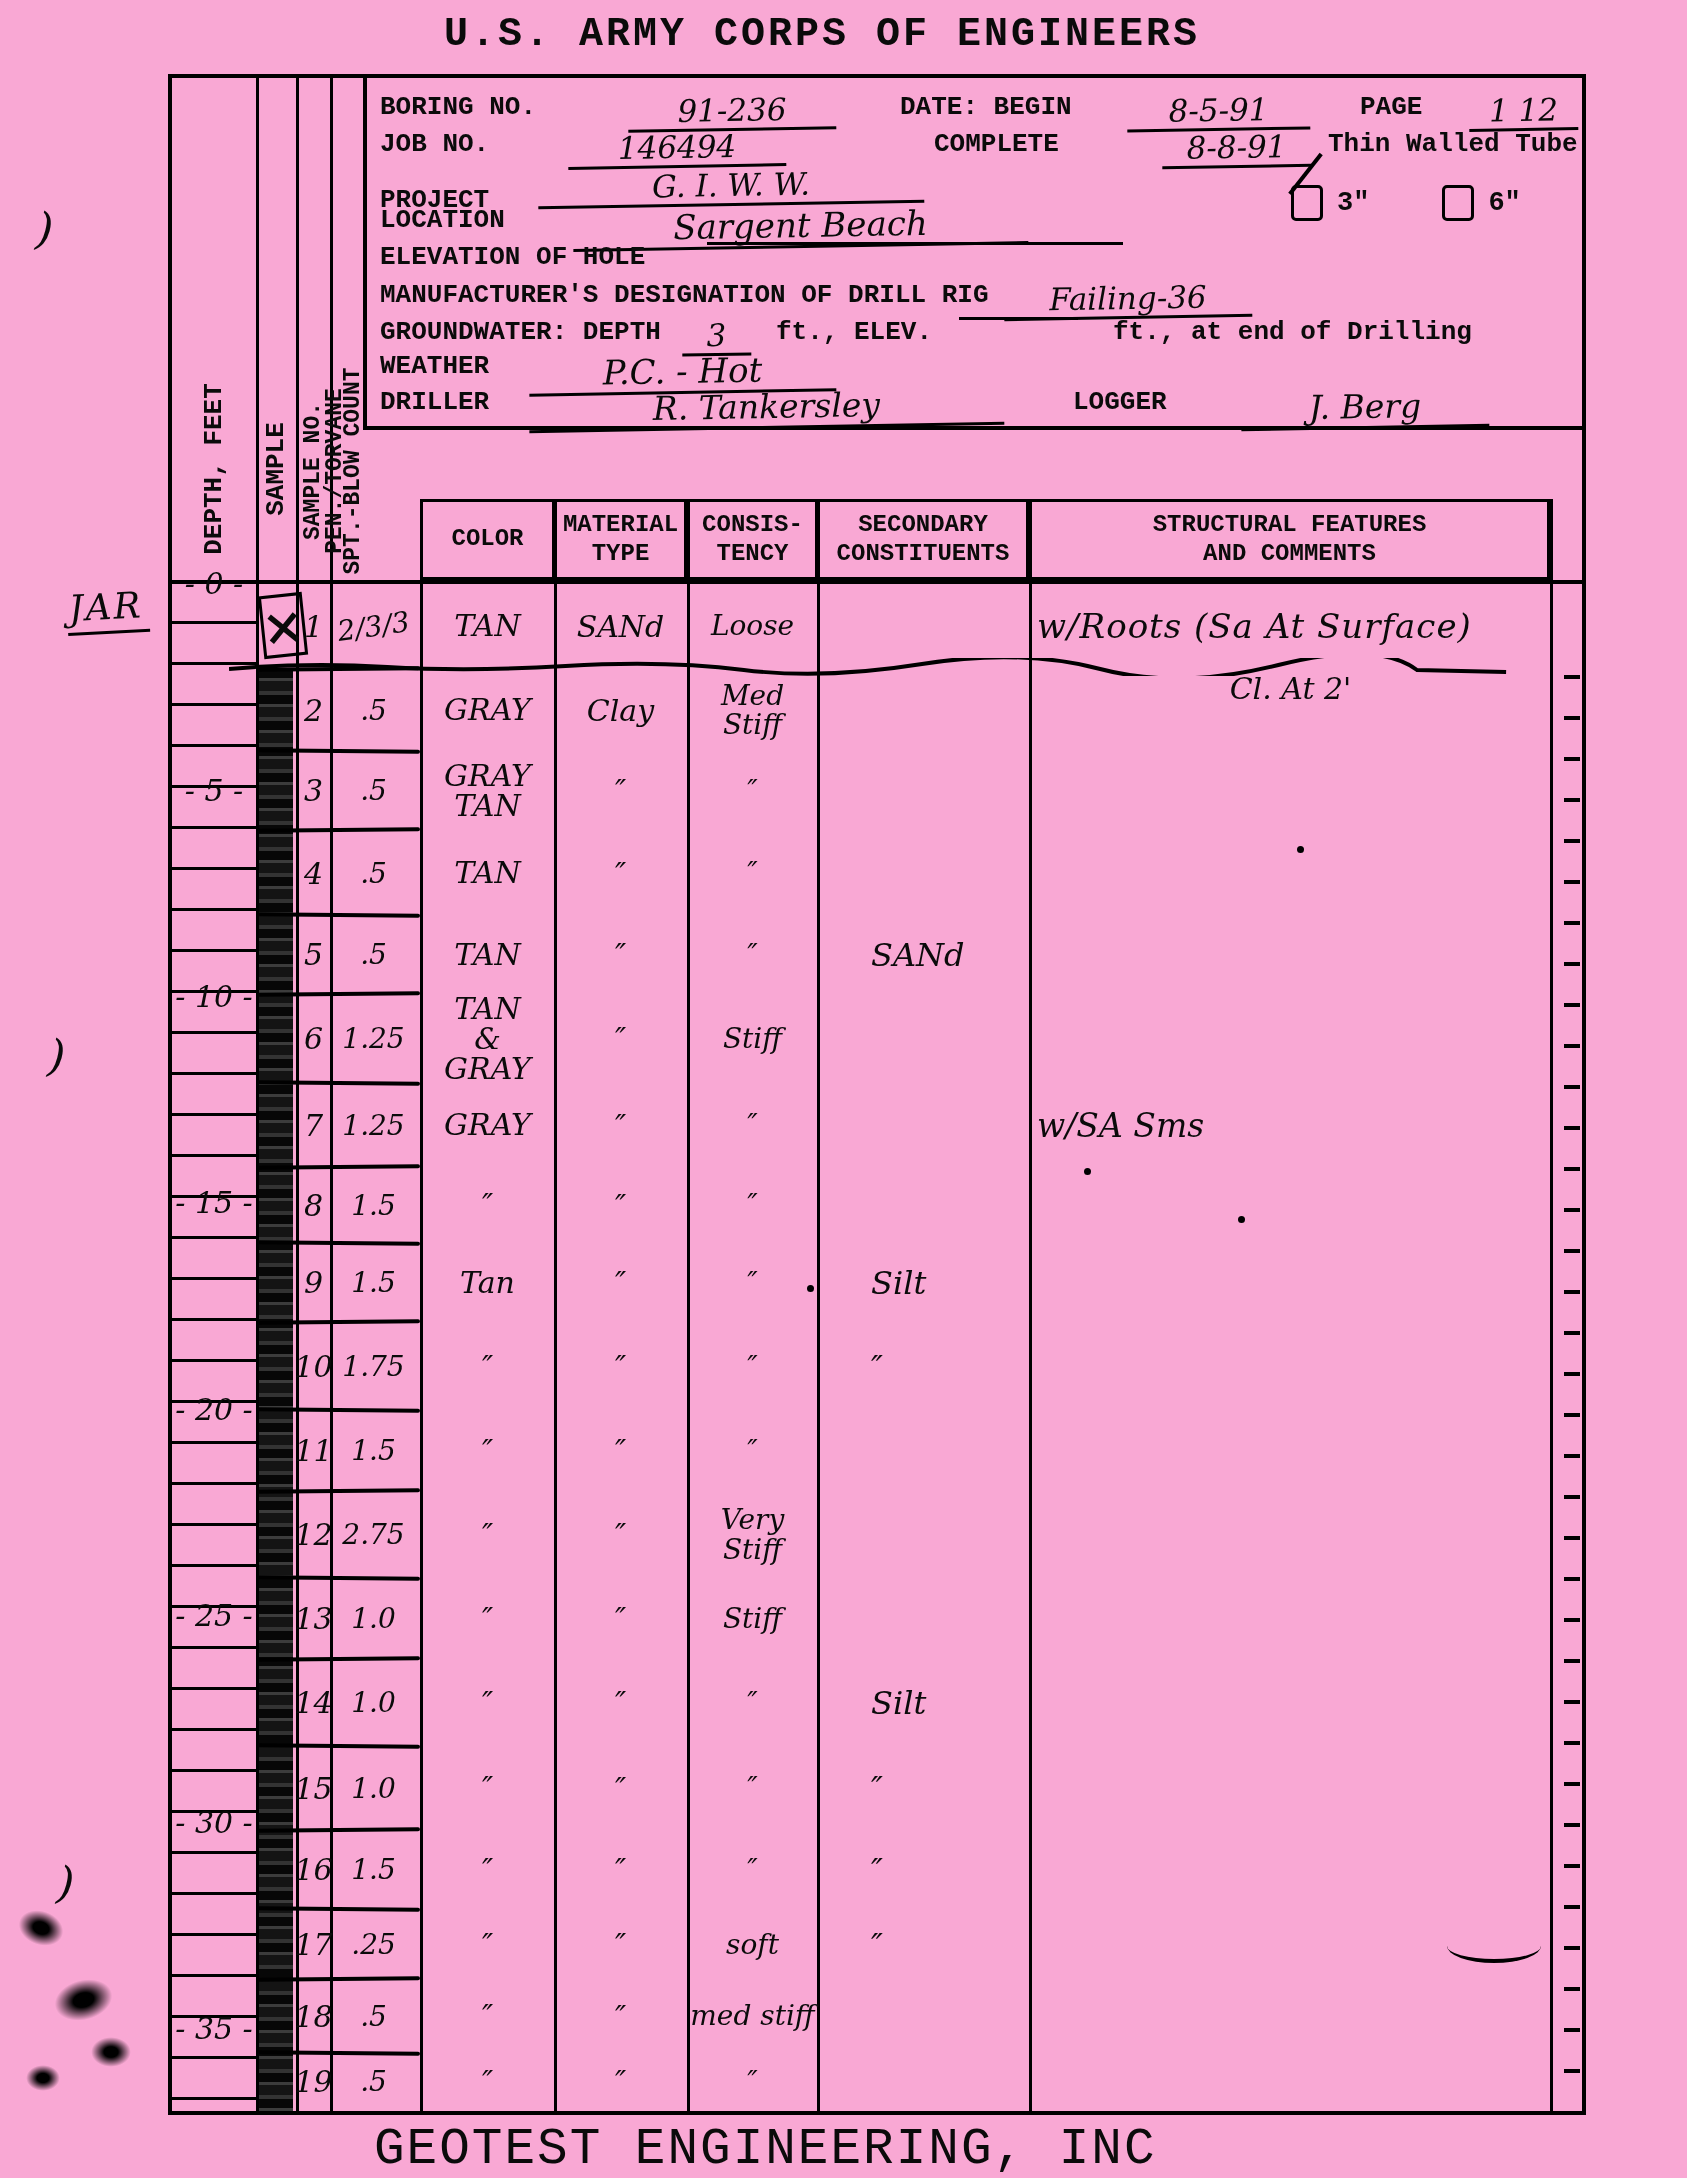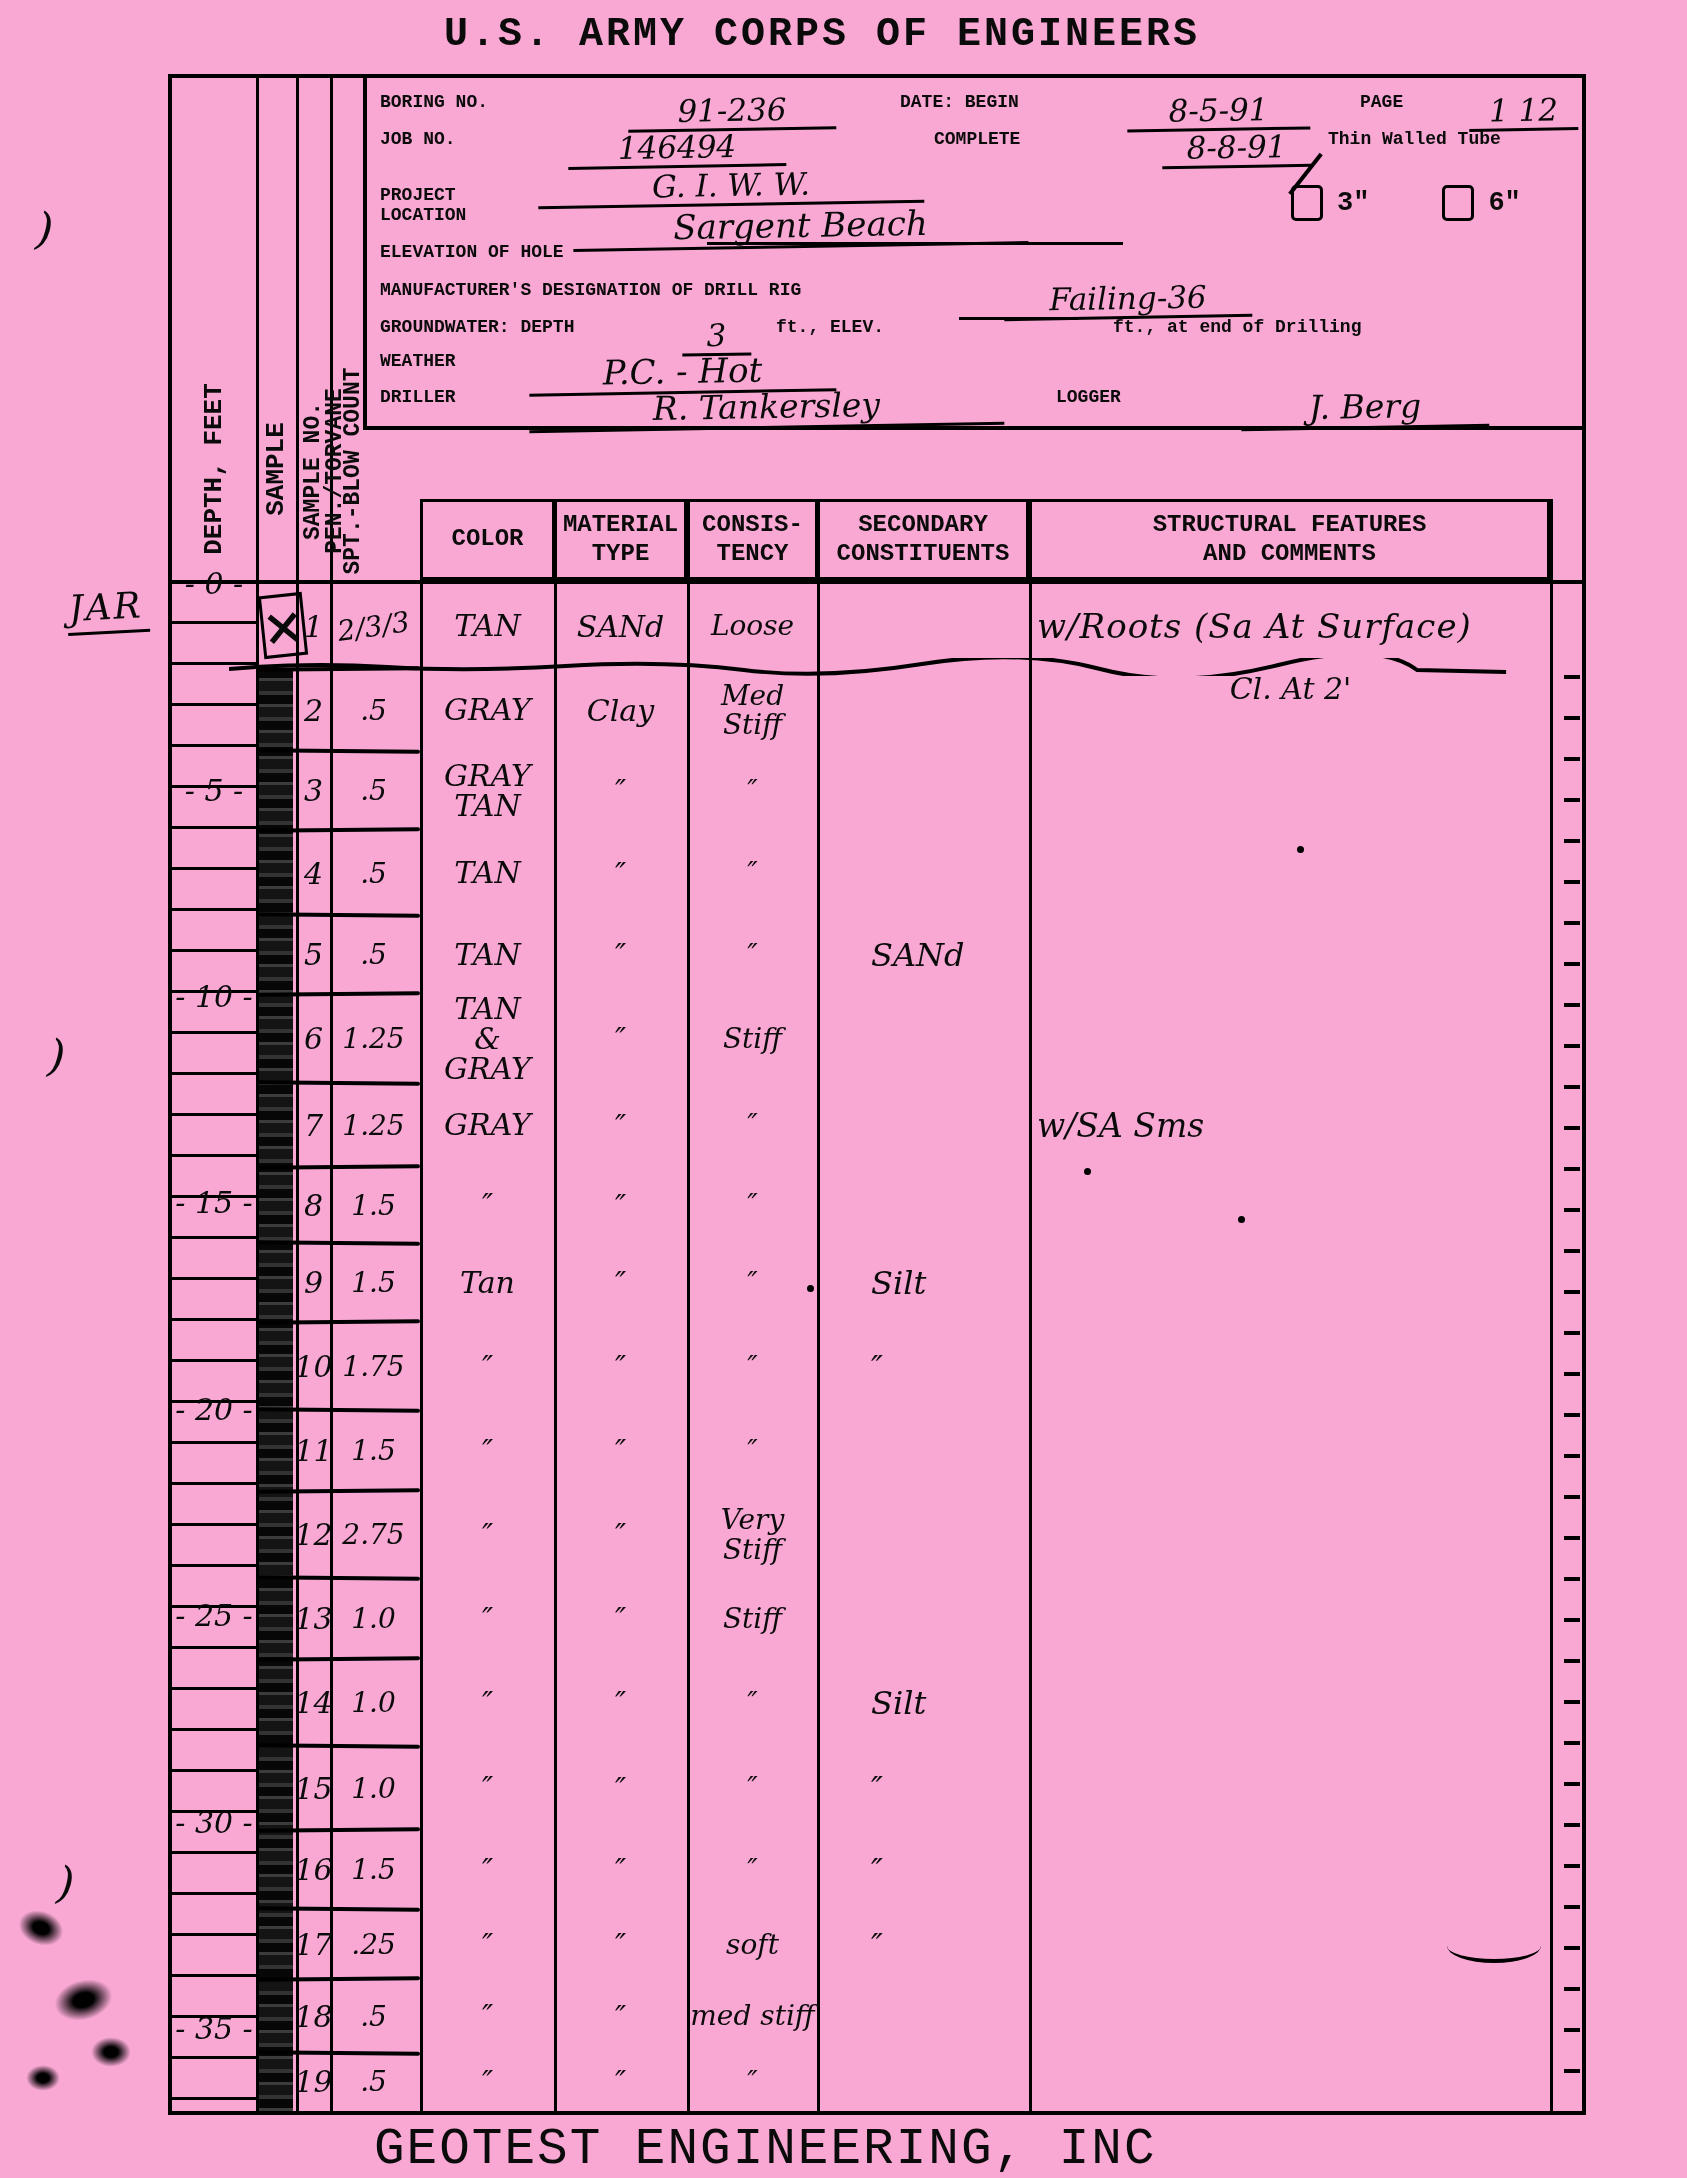--- a/index.html
+++ b/index.html
@@ -17,21 +17,21 @@
   
   .vband{position:absolute;left:0;top:0;width:191px;height:416px;}
   .vcol{position:absolute;top:0;bottom:0;display:flex;align-items:flex-end;justify-content:center;}
   .vtext{transform:rotate(-90deg) translateX(10px);transform-origin:center;white-space:nowrap;
          font-size:26px;font-weight:bold;}
   .vsmall{font-size:23px;}
 
   
   .hdr{position:absolute;left:208px;top:0;width:1202px;height:348px;}
   .hline{position:absolute;left:0;width:100%;height:40px;}
-  .lbl{position:absolute;font-size:18px;font-weight:bold;white-space:nowrap;}
+  .lbl{position:absolute;font-size:26px;font-weight:bold;white-space:nowrap;}
   .fill{position:absolute;border-bottom:3px solid #000;text-align:center;font-size:31px;white-space:nowrap;}
   .fill.hw{transform:rotate(-1deg);}
   .cbgroup{position:absolute;display:flex;align-items:center;gap:14px;}
   .cb{position:relative;display:inline-block;width:26px;height:30px;border:3px solid #000;border-radius:5px;}
   .cb.checked::after{content:"";position:absolute;left:-14px;top:-16px;width:51px;height:4px;background:#000;
                      transform:rotate(-52deg);transform-origin:center;}
   .cblab{font-size:27px;font-weight:bold;}
 
   
   .chcell{position:absolute;top:421px;height:81px;border:3px solid #000;box-sizing:border-box;
@@ -173,21 +173,21 @@
         <span class="fill" style="left:579px;width:119px;"></span>
         <span class="lbl" style="left:733px;">ft., at end of Drilling</span>
       </div>
       <div class="hline" style="top:273px;">
         <span class="lbl" style="left:0;">WEATHER</span>
         <span class="fill hw" style="left:149px;width:307px;font-size:34px;">P.C. - Hot</span>
       </div>
       <div class="hline" style="top:309px;">
         <span class="lbl" style="left:0;">DRILLER</span>
         <span class="fill hw" style="left:149px;width:475px;font-size:33px;">R. Tankersley</span>
-        <span class="lbl" style="left:676px;">LOGGER</span>
+        <span class="lbl" style="left:693px;">LOGGER</span>
         <span class="fill hw" style="left:861px;width:248px;font-size:33px;">J. Berg</span>
       </div>
     </div>
 
     <div class="chcell" style="left:248px;width:135px;">COLOR</div>
     <div class="chcell" style="left:382px;width:133px;">MATERIAL
 TYPE</div>
     <div class="chcell" style="left:515px;width:131px;">CONSIS-
 TENCY</div>
     <div class="chcell" style="left:645px;width:212px;">SECONDARY

